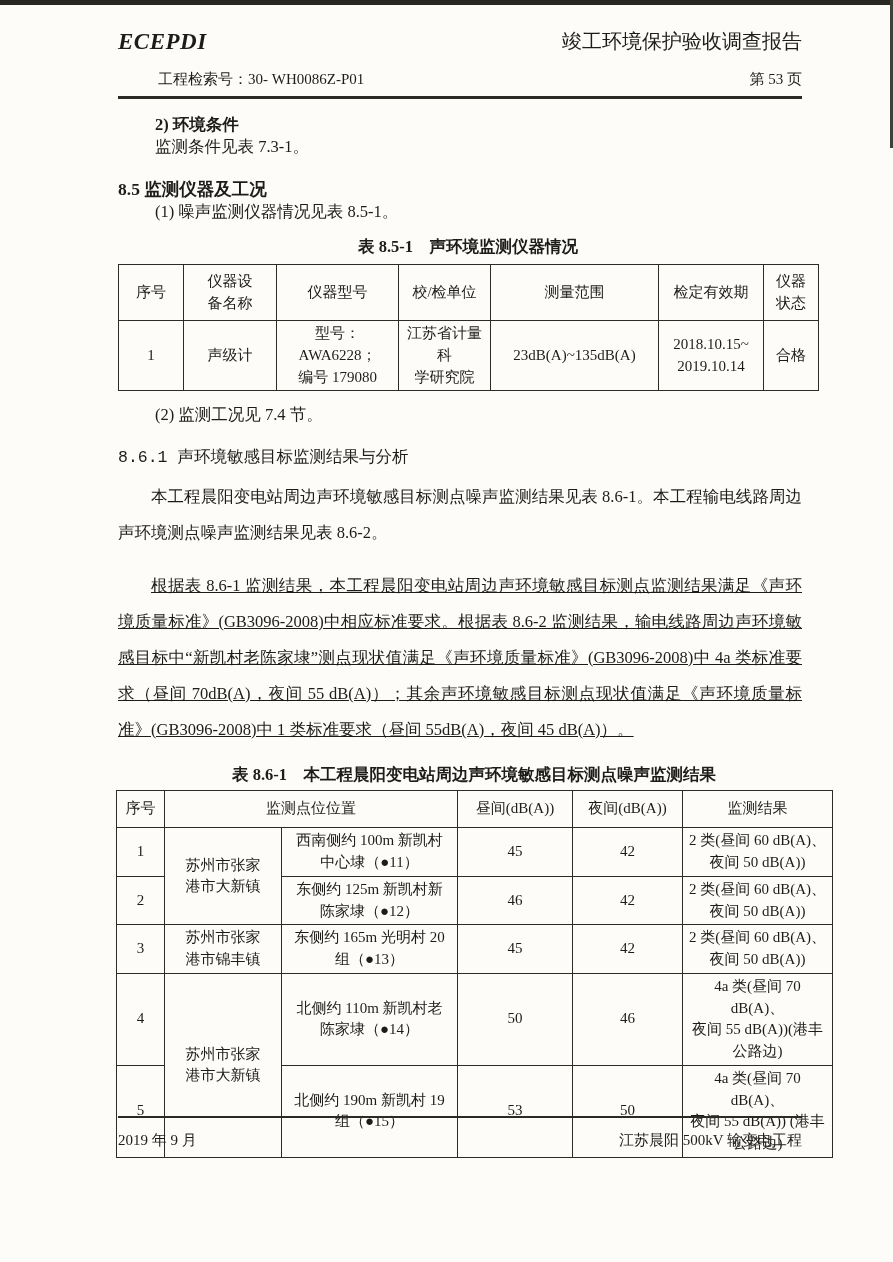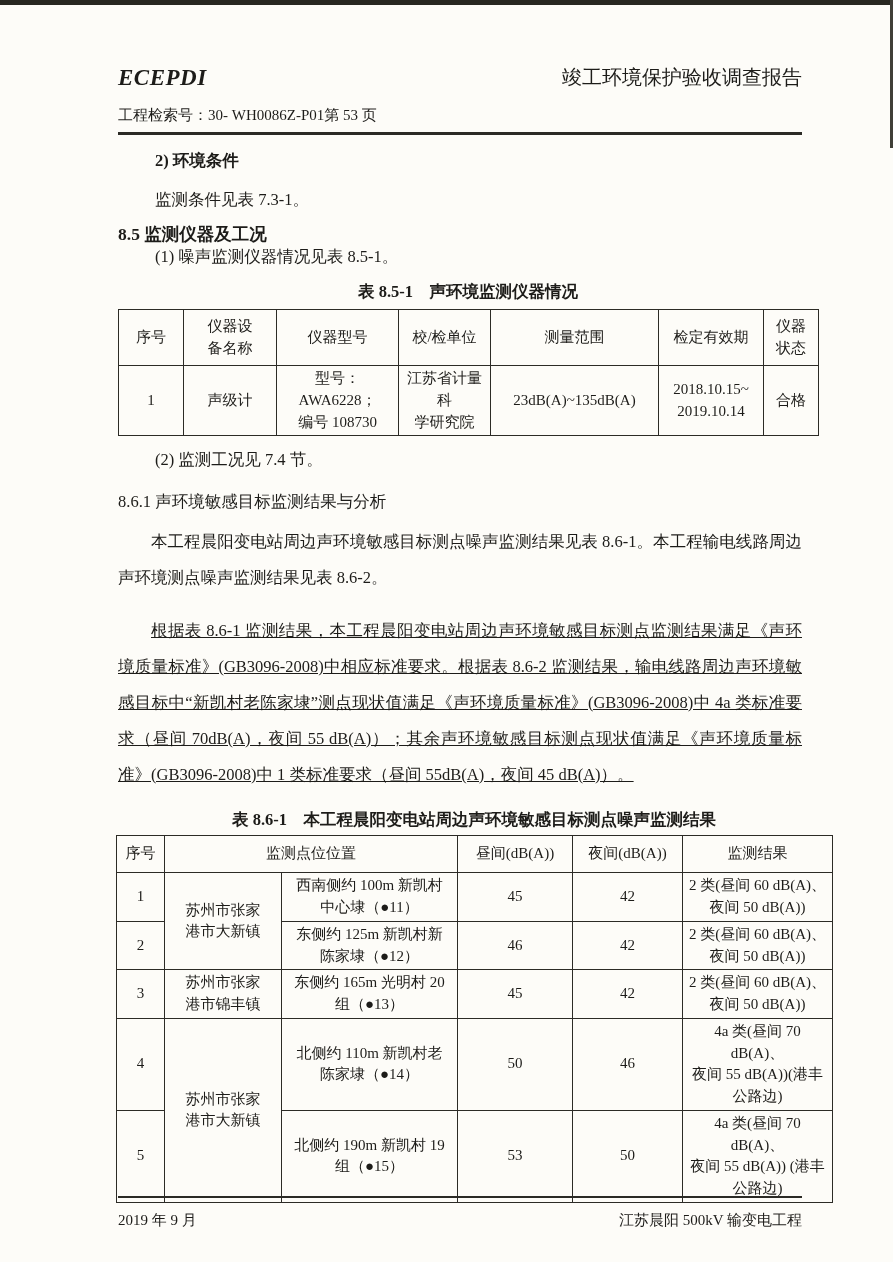--- a/index.html
+++ b/index.html
@@ -13,38 +13,38 @@
   .page {
     position:relative; width:893px; height:1262px;
     background:#fdfcf8; overflow:hidden;
   }
   .scan-topbar { position:absolute; top:0; left:0; width:100%; height:5px; background:#282721; }
   .scan-right-edge { position:absolute; top:0; right:0; width:3px; height:148px; background:#403f38; }
 
   .content { position:absolute; left:118px; top:0; width:684px; }
 
   
-  .hdr-row1 { display:flex; justify-content:space-between; align-items:center; margin-top:64px; }
+  .hdr-row1 { display:flex; justify-content:space-between; align-items:center; margin-top:28px; }
   .logo { font-style:italic; font-weight:bold; font-size:23px; letter-spacing:0.5px; }
   .report-title { font-size:20px; }
-  .hdr-row2 { display:flex; justify-content:flex-start; margin-top:15px; font-size:15px; }
+  .hdr-row2 { display:flex; justify-content:space-between; margin-top:15px; font-size:15px;margin-left:40px; }
   .hdr-rule { border-bottom:3px solid #2b2a25; margin-top:7px; }
 
   
   .line { font-size:16.5px; }
   .indent1 { padding-left:37px; }
   .item-env   { margin-top:15px;font-weight:bold; }
-  .cond-line  { margin-top:17px; }
-  .h85  { margin-top:11px; font-size:17.5px; font-weight:bold; }
+  .cond-line  { }
+  .h85  { margin-top:19px; font-size:17.5px; font-weight:bold; }
   .item-noise { margin-top:0; }
   .tbl-title { font-weight:bold; font-size:16.5px; text-align:center; }
   .t851-title { margin-top:13px; width:700px; }
   .item-cond2 { margin-top:13px; }
   .h86  { margin-top:47px; font-size:17.5px; font-weight:bold; }
-  .h861 { margin-top:20px; font-size:16.5px; }
+  .h861 { margin-top:20px; font-size:16.5px;font-family:Liberation Mono, monospace; }
   .para { text-align:justify; text-indent:2em; font-size:16.5px; line-height:36px; }
   .para1 { margin-top:11px; }
   .para2 { margin-top:1px;text-decoration:underline; }
   .t861-title { margin-top:16px; width:716px; margin-left:-2px; }
 
   
   table { border-collapse:collapse; table-layout:fixed; }
   th,td {
     border:1.6px solid #2c2b26;
     text-align:center; vertical-align:middle;
@@ -54,21 +54,21 @@
   .t851 { width:700px; margin-top:6px; font-size:15px; }
   .t851 .hrow { height:56px; }
   .t851 .drow { height:47px; }
   .t861 { width:716px; margin-left:-2px; margin-top:4px; font-size:15px; }
   .t861 .hrow { height:37px; }
   .t861 .r1, .t861 .r2 { height:40px; }
   .t861 .r3 { height:46px; }
   .t861 .r4, .t861 .r5 { height:60px; }
 
   
-  .footer { position:absolute; left:118px; top:1196px; width:684px; }
+  .footer { position:absolute; left:118px; top:1116px; width:684px; }
   .footer-rule { border-bottom:2.5px solid #2b2a25; }
   .footer-row { display:flex; justify-content:space-between; margin-top:13px; font-size:15px; }
 </style>
 </head>
 <body>
 
 <div class="page">
   <div class="scan-topbar"></div>
   <div class="scan-right-edge"></div>
 
@@ -111,21 +111,21 @@
         <th>校/检单位</th>
         <th>测量范围</th>
         <th>检定有效期</th>
         <th>仪器
 状态</th>
       </tr>
       <tr class="drow">
         <td>1</td>
         <td>声级计</td>
         <td>型号：AWA6228；
-编号 108730</td>
+编号 179080</td>
         <td>江苏省计量科
 学研究院</td>
         <td>23dB(A)~135dB(A)</td>
         <td>2018.10.15~
 2019.10.14</td>
         <td>合格</td>
       </tr>
     </tbody>
       </table>
 

